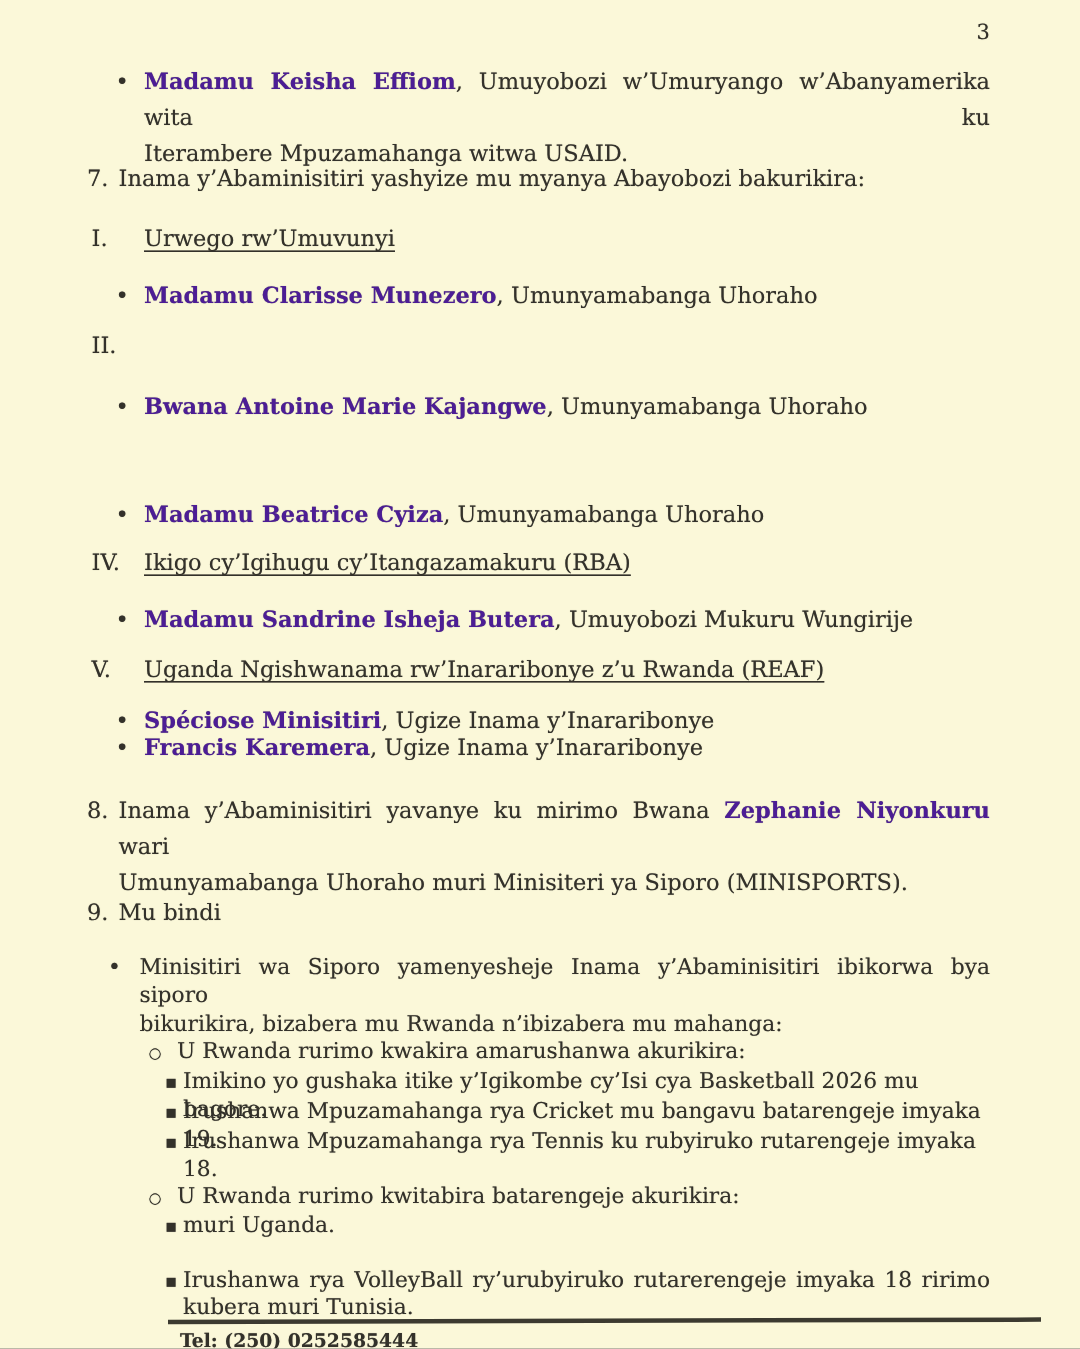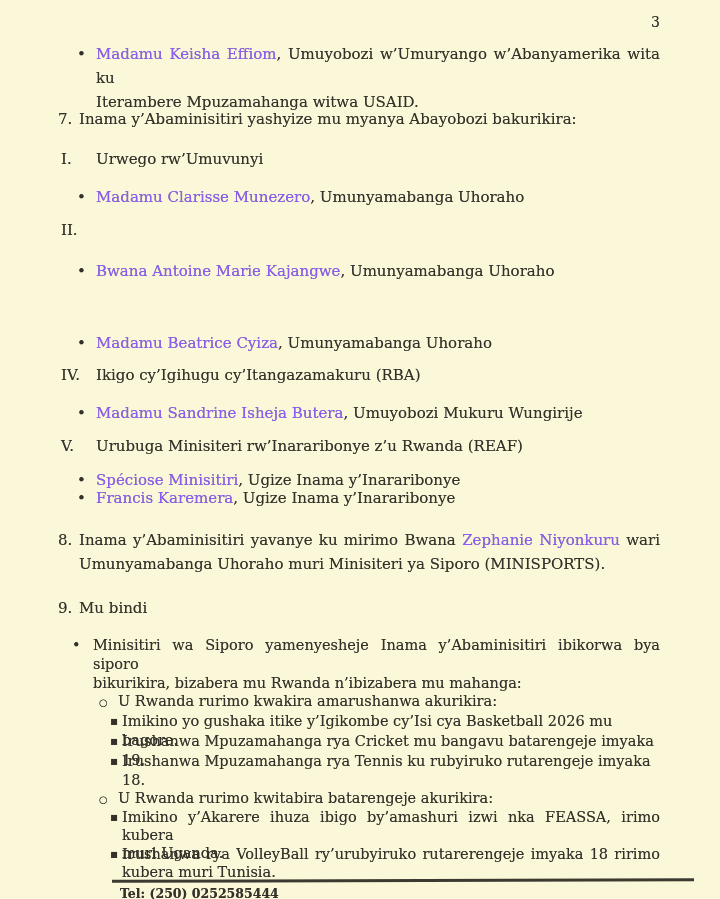--- a/index.html
+++ b/index.html
@@ -15,35 +15,35 @@
   }
   .pagenum{position:absolute;top:14px;left:651px;font-size:14px;}
   .block{position:absolute;left:58px;width:602px;line-height:24px;}
   .marker{position:absolute;top:0;}
   
   .li-num{padding-left:21px;box-sizing:border-box;}
   .li-num .mn{left:0;}
   
   .li-roman{padding-left:38px;box-sizing:border-box;}
   .li-roman .mr{left:3px;}
-  .uline{text-decoration-thickness:1px;text-underline-offset:3px;}
+  .uline{text-decoration:underline;text-decoration-thickness:1px;text-underline-offset:3px;}
   
   .li-bullet{padding-left:38px;box-sizing:border-box;}
   .li-bullet .m1{left:19px;}
   .li-bullet.s9{padding-left:35px;}
   .li-bullet.s9 .m1{left:14px;}
   
   .li-circle{padding-left:60px;box-sizing:border-box;line-height:19px;font-size:14.5px;}
   .li-circle .m2{left:41px;font-size:10px;top:1px;}
   
   .li-square{padding-left:64px;box-sizing:border-box;line-height:19px;font-size:14.5px;}
   .li-square .m3{left:52px;font-size:12px;top:0;}
   .s9{font-size:14.5px;line-height:19px;}
   .tight{line-height:18px;}
-  b{font-weight:normal;color:#8b5cf6;}
+  b{font-weight:bold;color:#4c1d95;}
   .jline{text-align:justify;text-align-last:justify;}
   .footer-rule{
     position:absolute;top:879px;left:112px;width:582px;height:2.5px;
     background:#3c3a30;transform:rotate(-0.15deg);
   }
   .footer-tel{
     position:absolute;top:886px;left:120px;
     font-weight:bold;font-size:12.5px;color:#33312a;
   }
 </style>
@@ -91,21 +91,21 @@
     <span class="marker mr">IV.</span>
     <span class="uline">Ikigo cy’Igihugu cy’Itangazamakuru (RBA)</span>
   </div>
   <div class="block li-bullet" style="top:401px">
     <span class="marker m1">•</span>
     <b>Madamu Sandrine Isheja Butera</b><span>, Umuyobozi Mukuru Wungirije</span>
   </div>
 
   <div class="block li-roman" style="top:434px">
     <span class="marker mr">V.</span>
-    <span class="uline">Urubuga Minisiteri rw’Inararibonye z’u Rwanda (REAF)</span>
+    <span class="uline">Uganda Ngishwanama rw’Inararibonye z’u Rwanda (REAF)</span>
   </div>
   <div class="block li-bullet tight" style="top:471px">
     <span class="marker m1">•</span>
     <b>Spéciose Minisitiri</b><span>, Ugize Inama y’Inararibonye</span>
   </div>
   <div class="block li-bullet tight" style="top:489px">
     <span class="marker m1">•</span>
     <b>Francis Karemera</b><span>, Ugize Inama y’Inararibonye</span>
   </div>
 
@@ -142,21 +142,20 @@
     <span class="marker m3">▪</span>
     <span>Irushanwa Mpuzamahanga rya Tennis ku rubyiruko rutarengeje imyaka 18.</span>
   </div>
 
   <div class="block li-circle" style="top:789px">
     <span class="marker m2">○</span>
     <span>U Rwanda rurimo kwitabira batarengeje akurikira:</span>
   </div>
   <div class="block li-square tight" style="top:808px">
     <span class="marker m3">▪</span>
-    <div class="jline">Imikino y’Akarere ihuza ibigo by’amashuri izwi nka FEASSA, irimo kubera</div>
     <div>muri Uganda.</div>
   </div>
   <div class="block li-square tight" style="top:845px">
     <span class="marker m3">▪</span>
     <div class="jline">Irushanwa rya VolleyBall ry’urubyiruko rutarerengeje imyaka 18 ririmo</div>
     <div>kubera muri Tunisia.</div>
   </div>
 
   <div class="footer-rule"></div>
   <div class="footer-tel">Tel: (250) 0252585444</div>

